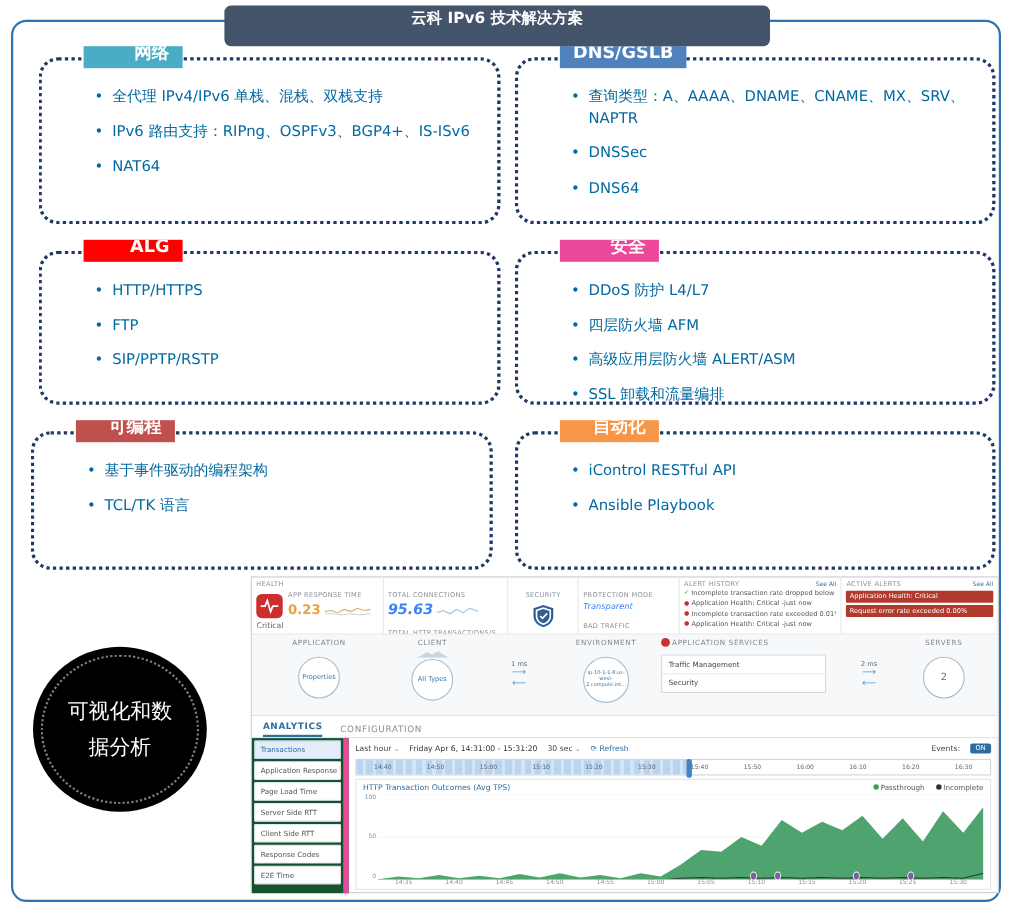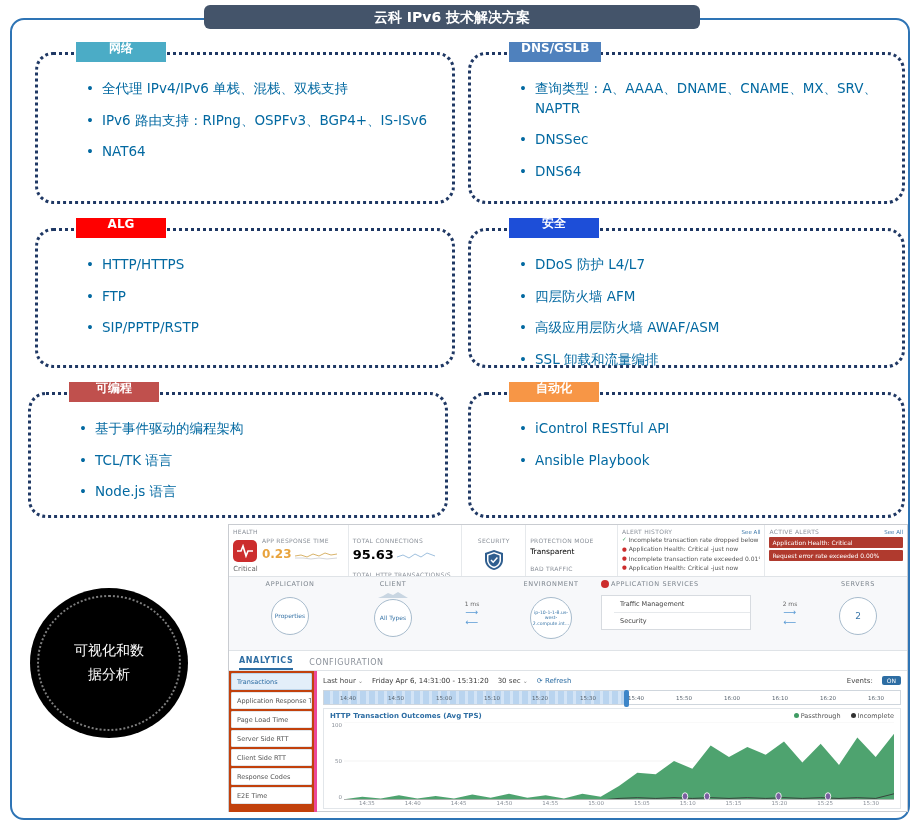--- a/index.html
+++ b/index.html
@@ -1,50 +1,50 @@
 <!DOCTYPE html>
 <html><head>
 <meta charset="utf-8">
 <style>
   * { margin:0; padding:0; box-sizing:border-box; }
   body { background:#ffffff; font-family:"DejaVu Sans", sans-serif; }
   .slide { position:relative; width:922px; height:832px; background:#fff; overflow:hidden; }
   .outer-border { position:absolute; left:10px; top:18px; width:900px; height:802px;
     border:2px solid #2e74b5; border-radius:14px; }
-  .title-banner { position:absolute; left:204px; top:5px; width:496px; height:24px;
+  .title-banner { position:absolute; left:204px; top:5px; width:496px; height:37px;
     background:#44546a; border-radius:6px; color:#fff; font-weight:bold; font-size:14px;
     text-align:center; line-height:24px; z-index:6; }
 
   
   .fbox { position:absolute; border:3px dotted #1f3864; border-radius:18px; background:#fff; z-index:3; }
   #fbox0 { left:35px;  top:52px;  width:420px; height:152px; }
   #fbox1 { left:468px; top:52px;  width:437px; height:152px; }
   #fbox2 { left:35px;  top:228px; width:420px; height:140px; }
   #fbox3 { left:468px; top:228px; width:437px; height:140px; }
   #fbox4 { left:28px;  top:392px; width:420px; height:126px; }
   #fbox5 { left:468px; top:392px; width:437px; height:126px; }
   .tab { position:absolute; left:38px; top:-13px; min-width:90px; height:20px; padding:0 12px;
-    color:#fff; font-weight:bold; font-size:12px; overflow:hidden; text-align:center; }
+    color:#fff; font-weight:bold; font-size:16px; overflow:hidden; text-align:right; }
   .tab-label { display:block; margin-top:-7px; line-height:26px; white-space:nowrap; }
   ul.bullets { margin:24px 0 0 0; padding:0 20px 0 48px; list-style:none; }
   li.bullet { position:relative; font-size:13.5px; color:#0369a1; padding-left:16px; line-height:1.45; }
   li.bullet::before { content:"•"; position:absolute; left:0; top:0; }
   li.bullet + li.bullet { margin-top:12px; }
 
   
   .oval { position:absolute; left:30px; top:588px; width:158px; height:150px; background:#000;
     border-radius:50%; display:flex; align-items:center; justify-content:center; z-index:2; }
   .oval::before { content:""; position:absolute; inset:7px; border:2px dotted #7d7d7d; border-radius:50%; }
-  .oval-text { color:#fff; font-size:14px; text-align:center; white-space:pre-line; line-height:1.7; }
+  .oval-text { color:#fff; font-size:19px; text-align:center; white-space:pre-line; line-height:1.7; }
 
   
   .dash { position:absolute; left:228px; top:524px; width:680px; height:288px; background:#fff;
     border:1px solid #c9ccd1; z-index:4; }
   .tiny { font-size:6px; color:#8a9099; letter-spacing:.3px; text-transform:uppercase; }
-  .blue-val { color:#000000; }
+  .blue-val { color:#3b82f6;font-style:italic; }
   .see-all { font-size:5.5px; color:#3a76a8; }
 
   .m-row { display:flex; height:52px; border-bottom:1px solid #dfe3e7; }
   .m-sec { border-right:1px solid #e6e9ec; padding:3px 4px; position:relative; overflow:hidden; }
   .sec-health { width:120px; display:flex; gap:4px; }
   .sec-conn { width:114px; }
   .sec-security { width:64px; text-align:center; }
   .sec-prot { width:92px; }
   .sec-hist { width:148px; }
   .sec-active { width:142px; border-right:none; }
@@ -74,31 +74,31 @@
     text-align:center; margin-top:9px; padding:2px; line-height:1.2; }
   .t-circle.small-text { font-size:4.6px; color:#3a76a8; }
   .col-app { width:106px; } .col-client { width:100px; } .col-env { width:100px; }
   .col-svc { width:160px; align-items:flex-start; } .col-srv { width:78px; }
   .t-arrow { width:58px; display:flex; flex-direction:column; justify-content:center; align-items:center;
     font-size:6px; color:#666; gap:1px; }
   .arrow-glyph { color:#5b9bd5; font-size:9px; line-height:1; }
   .svc-head { display:flex; align-items:center; gap:2px; }
   .f5-dot { width:8px; height:8px; background:#cc2d2d; border-radius:50%; display:inline-block; }
   .svc-panel { width:150px; border:1px solid #d7dbe0; background:#fff; margin-top:7px; }
-  .svc-row { font-size:6.5px; color:#444; padding:4px 6px;margin-left:12px; }
+  .svc-row { font-size:6.5px; color:#444; padding:4px 6px; }
   .svc-row + .svc-row { border-top:1px solid #e6e9ec; }
   .client-spark { margin-top:2px; }
 
   .tabs { display:flex; gap:16px; height:20px; align-items:flex-end; padding:0 10px;
     border-bottom:1px solid #dfe3e7; background:#fff; }
   .tab-item { font-size:8px; letter-spacing:.6px; color:#8a9099; padding-bottom:3px; }
   .tab-item.active { color:#2d6da3; border-bottom:2px solid #2d6da3; font-weight:bold; }
 
   .a-body { display:flex; height:141px; }
-  .a-side { width:88px; border-right:3px solid #ec4899; background:#c2410c; padding:2px; }
+  .a-side { width:88px; border-right:5px solid #ec4899; background:#14532d; padding:2px; }
   .side-item { font-size:6.5px; color:#555; padding:3.5px 5px; background:#fff;
     border:1px solid #e3e6ea; margin-bottom:2px; border-radius:1px; white-space:nowrap; overflow:hidden; }
   .side-item.active { background:#e3eef9; color:#2d6da3; border-color:#bcd4ea; }
   .a-main { flex:1; display:flex; flex-direction:column; padding:2px 6px 3px 6px; overflow:hidden; }
   .ctrl { display:flex; align-items:center; gap:9px; font-size:7px; color:#444; height:15px; }
   .ctrl .date { color:#333; }
   .ctrl .refresh { color:#2d6da3; }
   .ctrl .spacer { flex:1; }
   .pill-on { background:#2d6da3; color:#fff; font-size:6px; padding:1px 5px; border-radius:2px; }
   .caret { font-size:6px; color:#888; }
@@ -106,21 +106,21 @@
   .tl { position:relative; height:15px; margin:2px 0 1px 0; border:1px solid #cfd6dd; background:#fff; }
   .tl-fill { position:absolute; left:0; top:0; bottom:0; width:52%;
     background:repeating-linear-gradient(90deg,#b9d4ef 0 6px,#d3e4f6 6px 9px); }
   .tl-handle { position:absolute; left:52%; top:-1px; width:5px; height:17px; background:#3d85c8; border-radius:2px; }
   .tl-ticks { position:absolute; inset:0; display:flex; }
   .tl-ticks span { flex:1; text-align:center; font-size:5.5px; color:#5a6570; line-height:15px; }
 
   .chart-panel { flex:1; border:1px solid #e2e6ea; margin-top:2px; padding:3px 6px 2px 6px;
     display:flex; flex-direction:column; }
   .cp-head { display:flex; align-items:center; }
-  .cp-title { font-size:7px; color:#2d6da3; font-weight:bold; }
+  .cp-title { font-size:7px; color:#2d6da3; font-weight:normal; }
   .cp-legend { margin-left:auto; display:flex; gap:10px; font-size:6.5px; color:#555; align-items:center; }
   .lg-dot { width:5px; height:5px; border-radius:50%; display:inline-block; margin-right:2px; }
   .cp-body { display:flex; flex:1; margin-top:2px; }
   .y-axis { width:14px; display:flex; flex-direction:column; justify-content:space-between;
     align-items:flex-end; font-size:5.5px; color:#8a9099; padding-right:2px; }
   #tps-svg { flex:1; height:100%; }
   .x-axis { display:flex; margin-left:14px; }
   .x-axis span { flex:1; text-align:center; font-size:5.5px; color:#8a9099; }
 </style>
 </head>
@@ -157,39 +157,38 @@
         <span class="tab-label">ALG</span>
       </div>
     <ul class="bullets">
       <li class="bullet">HTTP/HTTPS</li>
       <li class="bullet">FTP</li>
       <li class="bullet">SIP/PPTP/RSTP</li>
     </ul>
   </div>
 
   <div class="fbox" id="fbox3">
-    <div class="tab" style="background-color: #1d4ed8; font-family: Liberation Mono, monospace;">
+    <div class="tab" style="background-color: #ec4899;">
         <span class="tab-label">安全</span>
       </div>
     <ul class="bullets">
       <li class="bullet">DDoS 防护 L4/L7</li>
       <li class="bullet">四层防火墙 AFM</li>
-      <li class="bullet">高级应用层防火墙 AWAF/ASM</li>
+      <li class="bullet">高级应用层防火墙 ALERT/ASM</li>
       <li class="bullet">SSL 卸载和流量编排</li>
     </ul>
   </div>
 
   <div class="fbox" id="fbox4">
     <div class="tab" style="background-color: rgb(192, 80, 77);">
         <span class="tab-label">可编程</span>
       </div>
     <ul class="bullets">
       <li class="bullet">基于事件驱动的编程架构</li>
       <li class="bullet">TCL/TK 语言</li>
-      <li class="bullet">Node.js 语言</li>
     </ul>
   </div>
 
   <div class="fbox" id="fbox5">
     <div class="tab" style="background-color: rgb(247, 150, 70);">
         <span class="tab-label">自动化</span>
       </div>
     <ul class="bullets">
       <li class="bullet">iControl RESTful API</li>
       <li class="bullet">Ansible Playbook</li>

